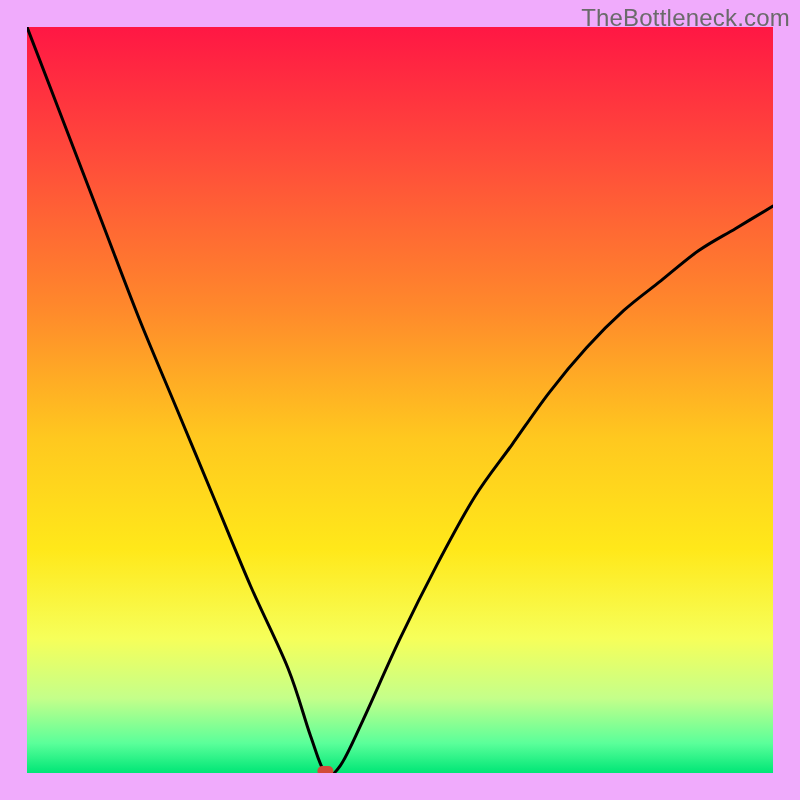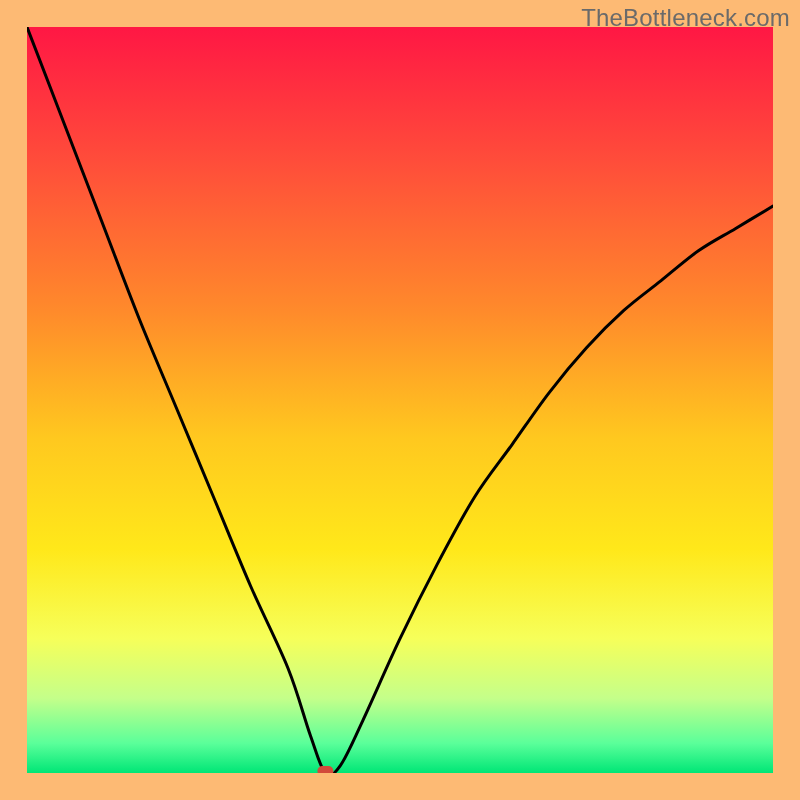--- a/index.html
+++ b/index.html
@@ -8,21 +8,21 @@
     width: 800px;
     height: 800px;
     overflow: hidden;
     font-family: Arial, Helvetica, sans-serif;
     background: #000;
   }
   .frame {
     position: relative;
     width: 800px;
     height: 800px;
-    background: #fdba74;
+    background: #f0abfc;
   }
   .watermark {
     position: absolute;
     top: 4px;
     right: 10px;
     color: #6a6a6a;
     font-size: 24px;
     font-weight: 400;
     letter-spacing: 0.2px;
     z-index: 20;

